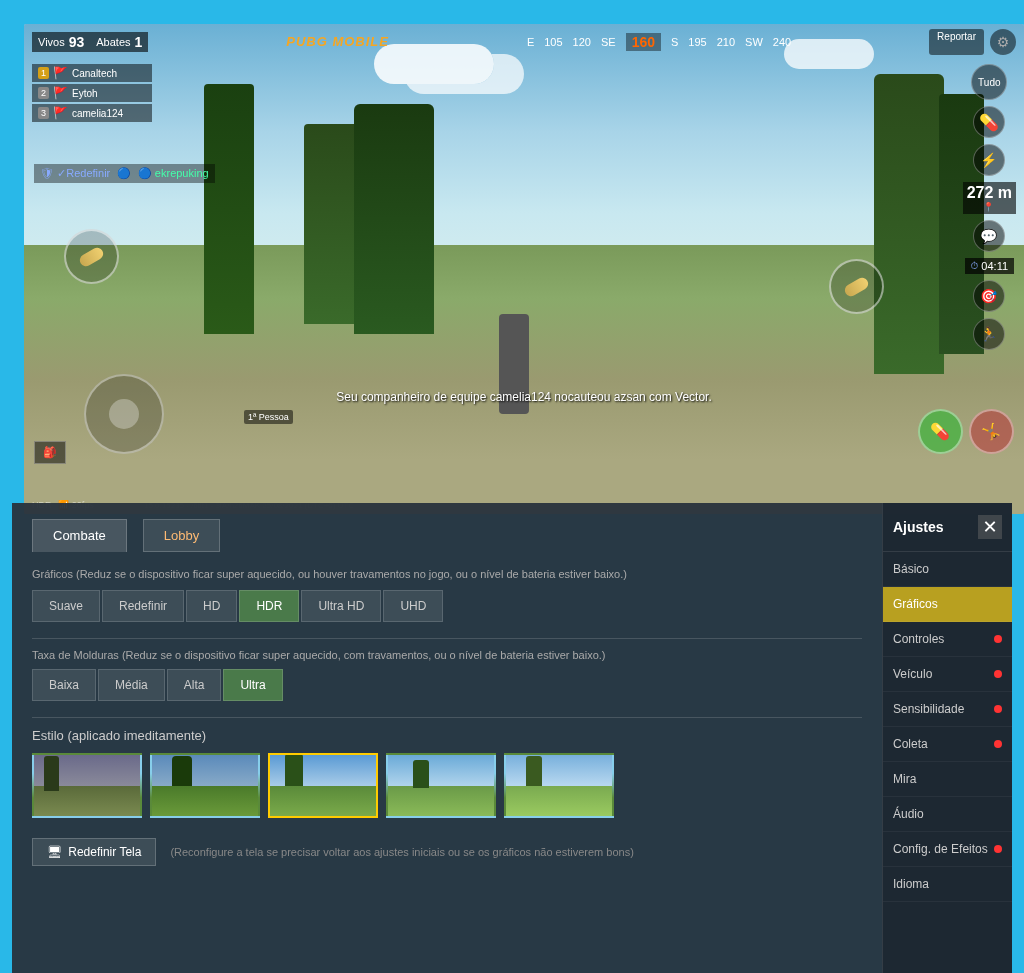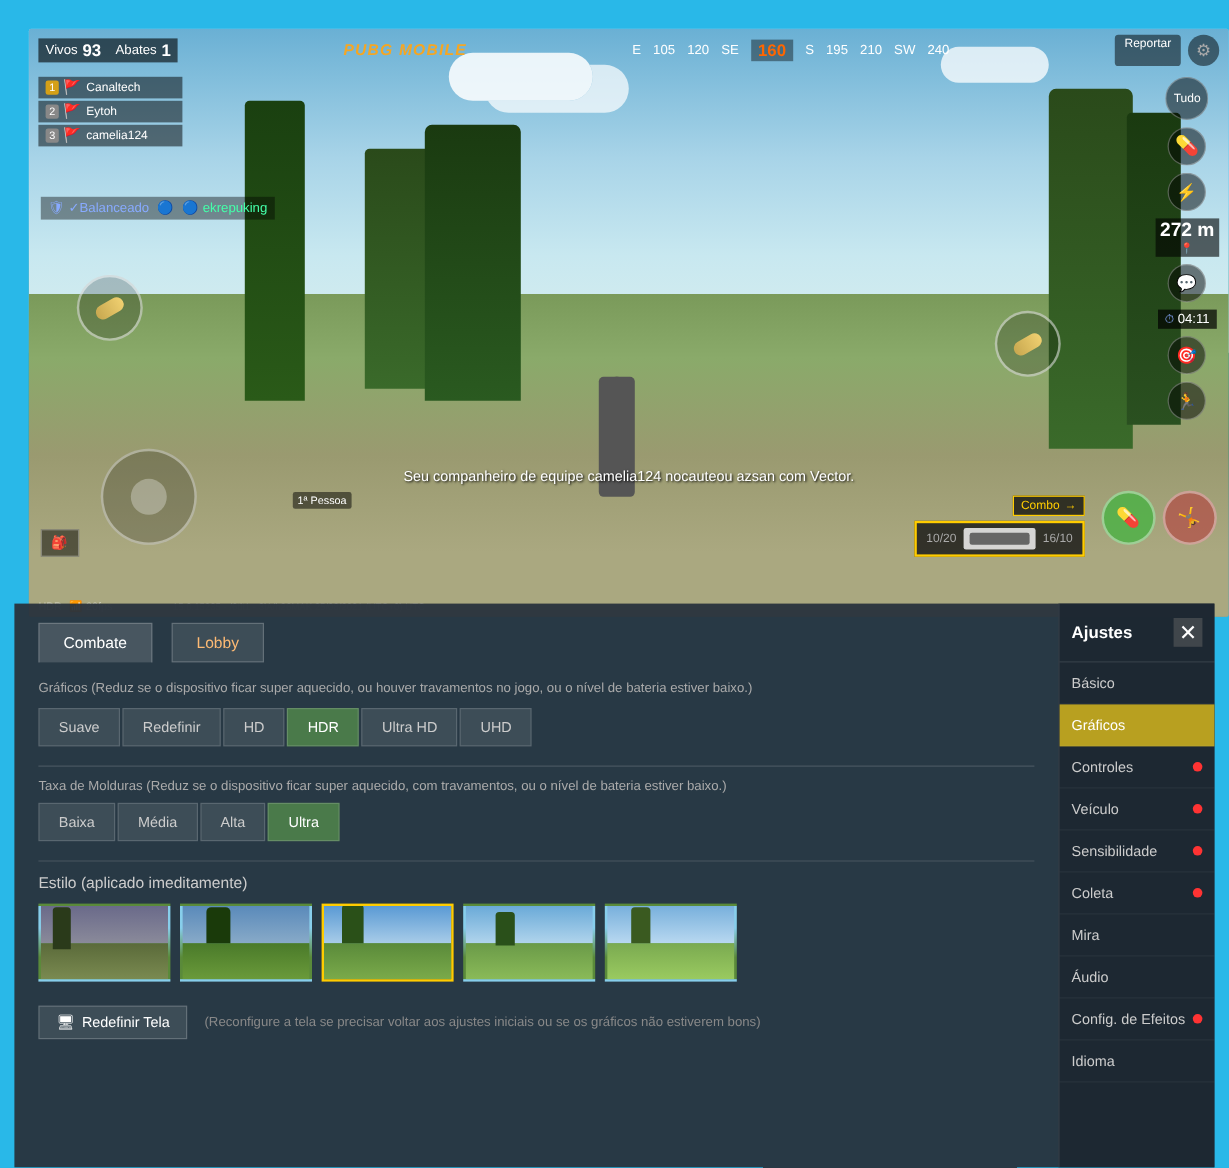--- a/index.html
+++ b/index.html
@@ -571,21 +571,21 @@
       </div>
       <div class="team-member">
         <span class="member-num silver">3</span>
         <span style="color:#aa44aa;font-size:12px;">🚩</span>
         <span>camelia124</span>
       </div>
     </div>
 
     <div class="kill-feed">
       <div style="background:rgba(0,0,0,0.4);padding:3px 6px;font-size:11px;color:#00dd88;">
-        <span style="color:#88aaff;">🛡 ✓Balanceado</span>
+        <span style="color:#88aaff;">🛡 ✓Redefinir</span>
         <span style="color:white;margin:0 4px;">🔵</span>
         <span style="color:#44ffaa;">🔵 ekrepuking</span>
       </div>
     </div>
 
     <div style="position:absolute;bottom:100px;left:45%;width:80px;height:160px;display:flex;align-items:flex-end;justify-content:center;">
       <div style="width:20px;height:20px;background:#333;border-radius:50%;margin-bottom:80px;"></div>
       <div style="position:absolute;bottom:0;width:30px;height:100px;background:#555;border-radius:4px;"></div>
     </div>
 
@@ -615,33 +615,20 @@
     </div>
 
     <div class="bullet-circle" style="bottom:230px;left:40px;">
       <div class="bullet-inner"></div>
     </div>
 
     <div class="bullet-circle" style="bottom:200px;right:140px;">
       <div class="bullet-inner"></div>
     </div>
 
-    <div class="weapon-hud">
-      <div class="combo-box">
-        <span>Combo</span>
-        <span>→</span>
-      </div>
-      <div class="weapon-box">
-        <span class="ammo">10/20</span>
-        <div style="width:60px;height:18px;background:rgba(255,255,255,0.8);border-radius:2px;display:flex;align-items:center;justify-content:center;">
-          <div style="width:50px;height:10px;background:#666;border-radius:2px;"></div>
-        </div>
-        <span class="ammo">16/10</span>
-      </div>
-    </div>
 
     <div style="position:absolute;bottom:60px;right:10px;display:flex;gap:6px;align-items:center;">
       <div style="width:45px;height:45px;border-radius:50%;background:rgba(60,180,60,0.7);border:2px solid rgba(255,255,255,0.4);display:flex;align-items:center;justify-content:center;color:white;font-size:16px;">💊</div>
       <div style="width:45px;height:45px;border-radius:50%;background:rgba(180,60,60,0.6);border:2px solid rgba(255,255,255,0.4);display:flex;align-items:center;justify-content:center;color:white;font-size:16px;">🤸</div>
     </div>
 
     <div class="hdr-fps-display">
       <span>HDR</span>
       <span style="color:#44ff44;margin-left:4px;">📶</span>
       <span>20fps</span>

